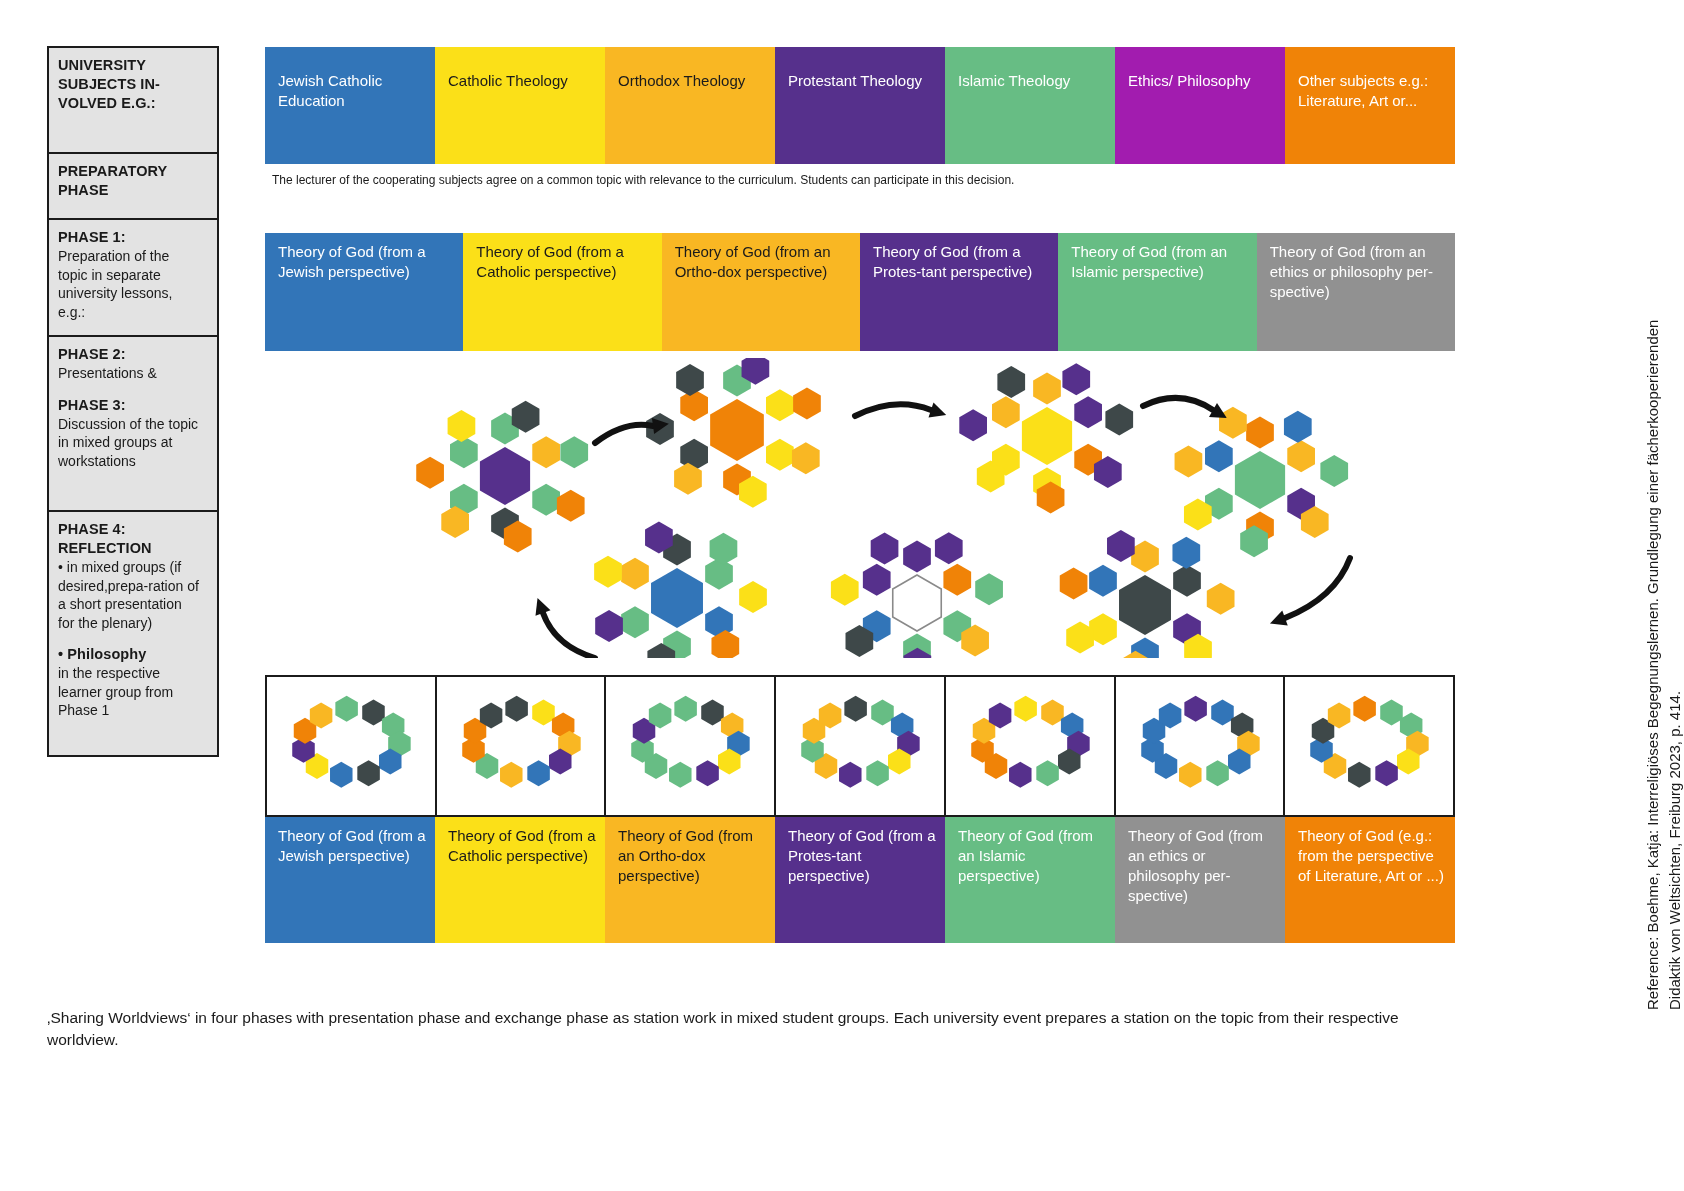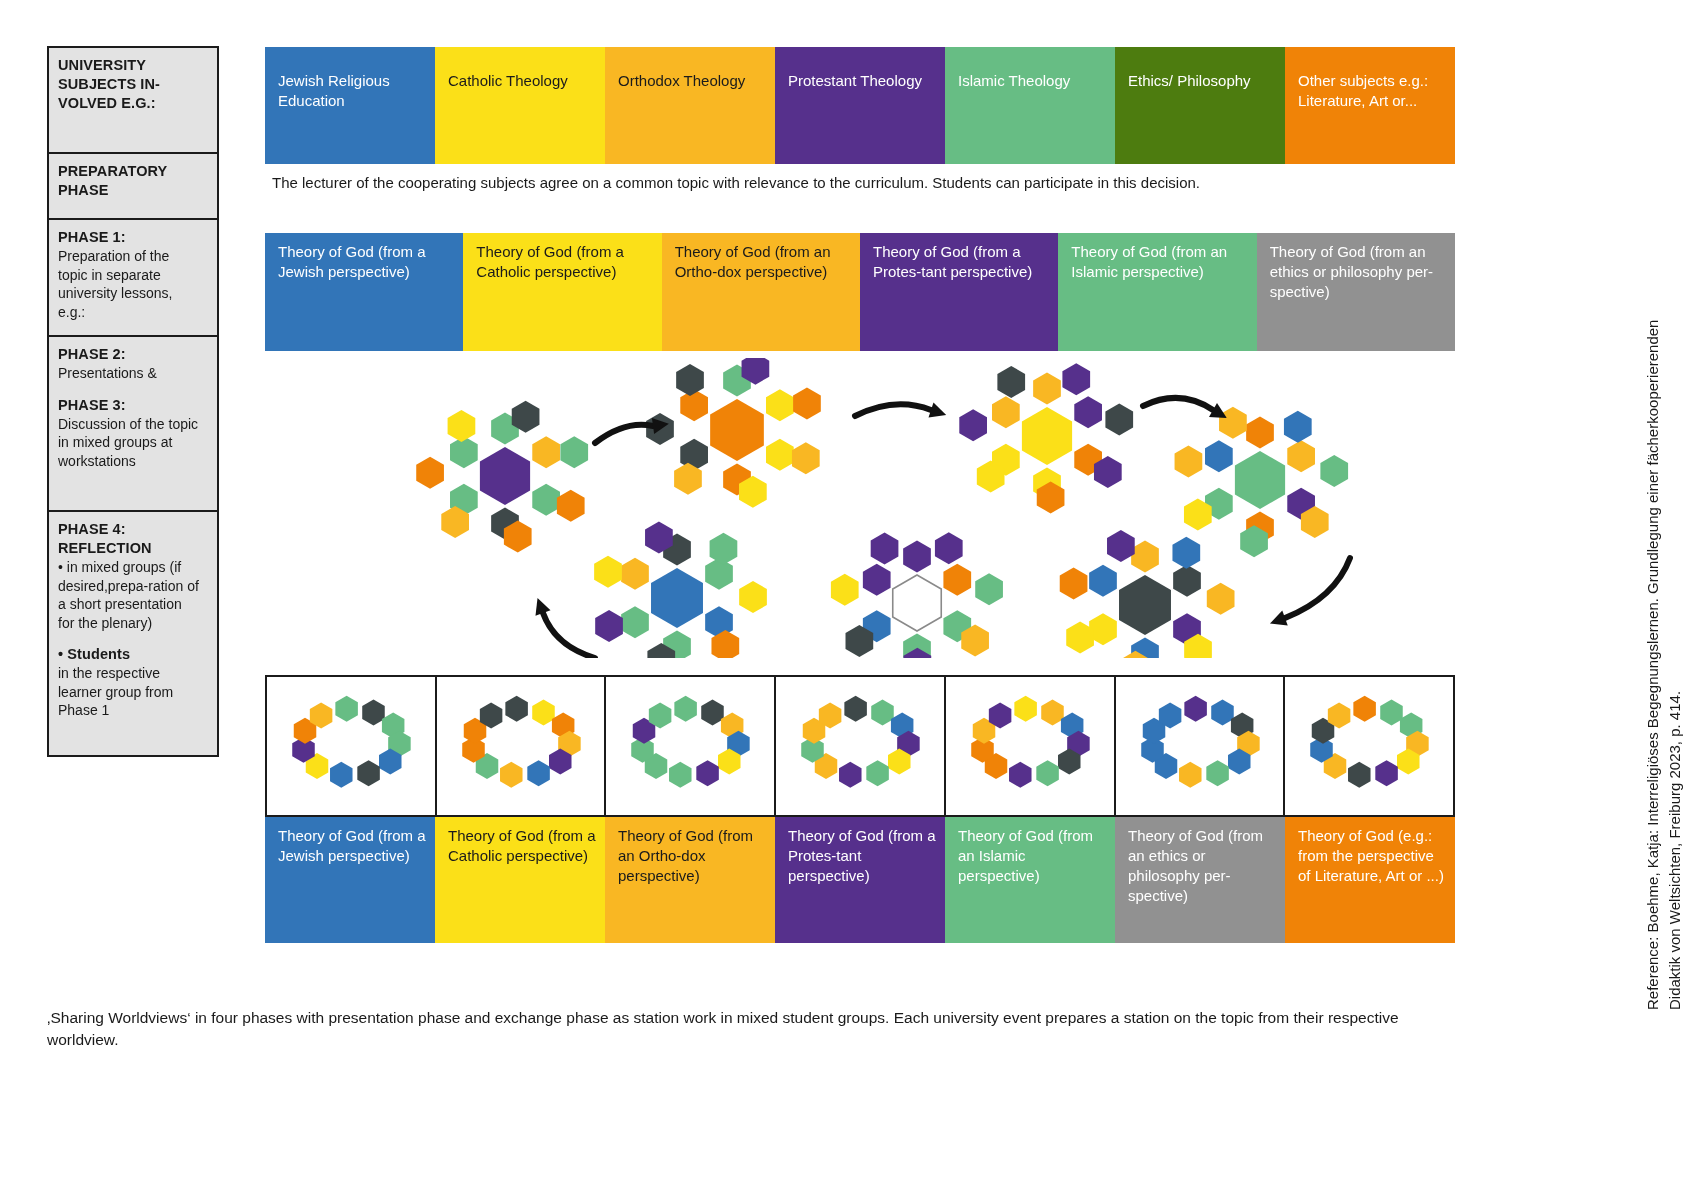--- a/index.html
+++ b/index.html
@@ -10,21 +10,21 @@
   .side-cell{background:#e3e3e3;border:2px solid #1b1b1b;border-bottom-width:0;padding:8px 16px 8px 9px;box-sizing:border-box;}
   .side-cell:last-child{border-bottom-width:2px;}
   .side-cell .ttl{font-weight:bold;font-size:14.5px;line-height:1.32;letter-spacing:.1px;}
   .side-cell .body{font-size:14px;line-height:1.32;}
   .side-cell .sp{height:13px;}
 
   
   #subjects-row{position:absolute;left:265px;top:47px;width:1190px;height:117px;display:flex;}
   .subj-cell{flex:1 1 0;padding:24px 9px 0 13px;box-sizing:border-box;font-size:15px;line-height:1.35;}
 
-  #prep-text{position:absolute;left:272px;top:172px;width:1130px;font-size:15px;line-height:1.42;}
+  #prep-text{position:absolute;left:272px;top:172px;width:1130px;font-size:12px;line-height:1.42;}
 
   #phase1-row{position:absolute;left:265px;top:233px;width:1190px;height:118px;display:flex;}
   .p1-cell{flex:1 1 0;padding:9px 8px 0 13px;box-sizing:border-box;font-size:15px;line-height:1.33;}
 
   
   #cycle{position:absolute;left:265px;top:358px;width:1190px;height:300px;}
   #cycle svg{position:absolute;left:0;top:0;}
 
   
   #station-row{position:absolute;left:265px;top:675px;width:1190px;height:142px;display:flex;
@@ -68,32 +68,32 @@
     <div class="body">Presentations &amp;</div>
     <div class="sp"></div>
     <div class="ttl">PHASE 3:</div>
     <div class="body">Discussion of the topic in mixed groups at workstations</div>
   </div>
 
   <div class="side-cell" style="height:247px">
     <div class="ttl">PHASE 4: REFLECTION</div>
     <div class="body">• in mixed groups (if desired,prepa-ration of a short presentation for the plenary)</div>
     <div class="sp"></div>
-    <div class="ttl">• Students</div>
+    <div class="ttl">• Philosophy</div>
     <div class="body">in the respective learner group from Phase 1</div>
   </div>
 </div>
 
 <div id="subjects-row">
-  <div class="subj-cell" style="background: rgb(50, 117, 184); color: rgb(255, 255, 255);"><span>Jewish Religious Education</span></div>
+  <div class="subj-cell" style="background: rgb(50, 117, 184); color: rgb(255, 255, 255);"><span>Jewish Catholic Education</span></div>
   <div class="subj-cell" style="background: rgb(251, 224, 24); color: rgb(27, 27, 27);"><span>Catholic Theology</span></div>
   <div class="subj-cell" style="background: rgb(249, 183, 35); color: rgb(27, 27, 27);"><span>Orthodox Theology</span></div>
   <div class="subj-cell" style="background: rgb(86, 48, 140); color: rgb(255, 255, 255);"><span>Protestant Theology</span></div>
   <div class="subj-cell" style="background: rgb(103, 189, 132); color: rgb(255, 255, 255);"><span>Islamic Theology</span></div>
-  <div class="subj-cell" style="background: #4d7c0f; color: rgb(255, 255, 255);"><span>Ethics/ Philosophy</span></div>
+  <div class="subj-cell" style="background: #a21caf; color: rgb(255, 255, 255);"><span>Ethics/ Philosophy</span></div>
   <div class="subj-cell" style="background: rgb(240, 131, 7); color: rgb(255, 255, 255);"><span>Other subjects e.g.: Literature, Art or...</span></div>
 </div>
 
 <div id="prep-text">The lecturer of the cooperating subjects agree on a common topic with relevance to the curriculum. Students can participate in this decision.</div>
 
 <div id="phase1-row">
   <div class="p1-cell" style="background: rgb(50, 117, 184); color: rgb(255, 255, 255);"><span>Theory of God (from a Jewish perspective)</span></div>
   <div class="p1-cell" style="background: rgb(251, 224, 24); color: rgb(27, 27, 27);"><span>Theory of God (from a Catholic perspective)</span></div>
   <div class="p1-cell" style="background: rgb(249, 183, 35); color: rgb(27, 27, 27);"><span>Theory of God (from an Ortho-dox perspective)</span></div>
   <div class="p1-cell" style="background: rgb(86, 48, 140); color: rgb(255, 255, 255);"><span>Theory of God (from a Protes-tant perspective)</span></div>

